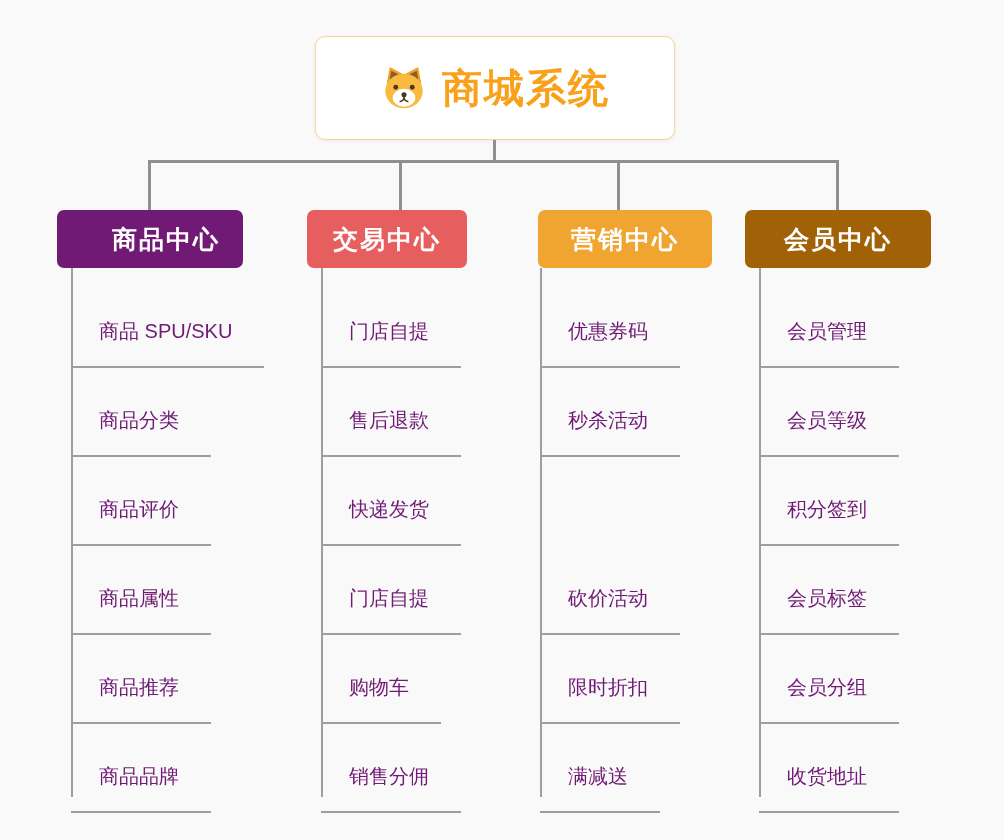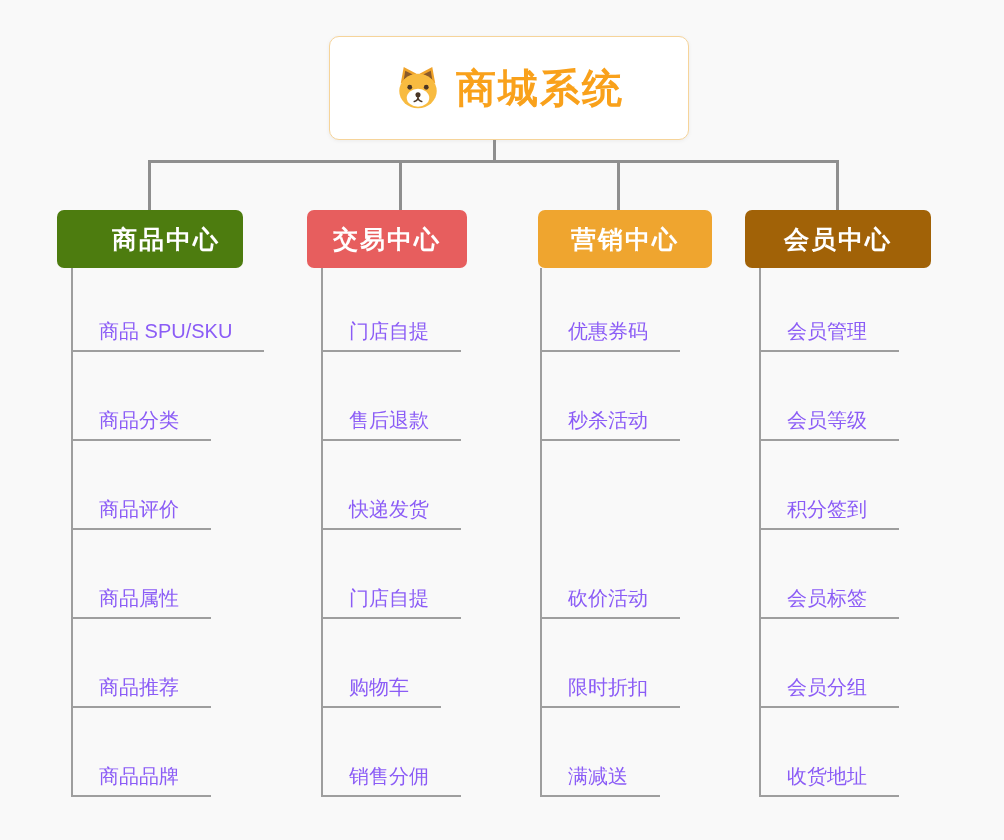--- a/index.html
+++ b/index.html
@@ -10,21 +10,21 @@
   .canvas{
     position:relative;
     width:1004px;
     height:840px;
     background:#f9f9f9;
     overflow:hidden;
   }
   
   .root-node{
     position:absolute;
-    left:329px; top:36px;
+    left:315px; top:36px;
     width:360px; height:104px;
     background:#ffffff;
     border:1px solid #f6d49a;
     border-radius:10px;
     box-shadow:0 1px 4px rgba(0,0,0,.06);
     display:flex; align-items:center; justify-content:center;
     gap:14px;
     box-sizing:border-box;
   }
   .root-title{
@@ -53,23 +53,23 @@
     letter-spacing:2px;
   }
   .vline{
     position:absolute;left:14px;top:58px;
     width:2px;height:529px;
     background:#9e9e9e;
   }
   .item{
     position:absolute;left:14px;
     height:36px;line-height:34px;
-    padding:0 32px 0 28px;
+    padding:0 32px 16px 28px;
     font-size:20px;
-    color:#8b5cf6;
+    color:#701a75;
     border-bottom:2px solid #9e9e9e;
     white-space:nowrap;
   }
   .i1{top:104px}.i2{top:193px}.i3{top:282px}.i4{top:371px}.i5{top:460px}.i6{top:549px}
 </style>
 </head>
 <body>
 
 <div class="canvas">
 
@@ -90,21 +90,21 @@
   </div>
 
   <div class="line root-stub"></div>
   <div class="line hbar"></div>
   <div class="line stub stub1"></div>
   <div class="line stub stub2"></div>
   <div class="line stub stub3"></div>
   <div class="line stub stub4"></div>
 
   <div class="branch b1">
-    <div class="header" style="background-color: #4d7c0f; padding-left: 32px;">商品中心</div>
+    <div class="header" style="background-color: #701a75; padding-left: 32px;">商品中心</div>
     <div class="vline"></div>
     <div class="item i1">商品 SPU/SKU</div>
     <div class="item i2">商品分类</div>
     <div class="item i3">商品评价</div>
     <div class="item i4">商品属性</div>
     <div class="item i5">商品推荐</div>
     <div class="item i6">商品品牌</div>
   </div>
 
   <div class="branch b2">

